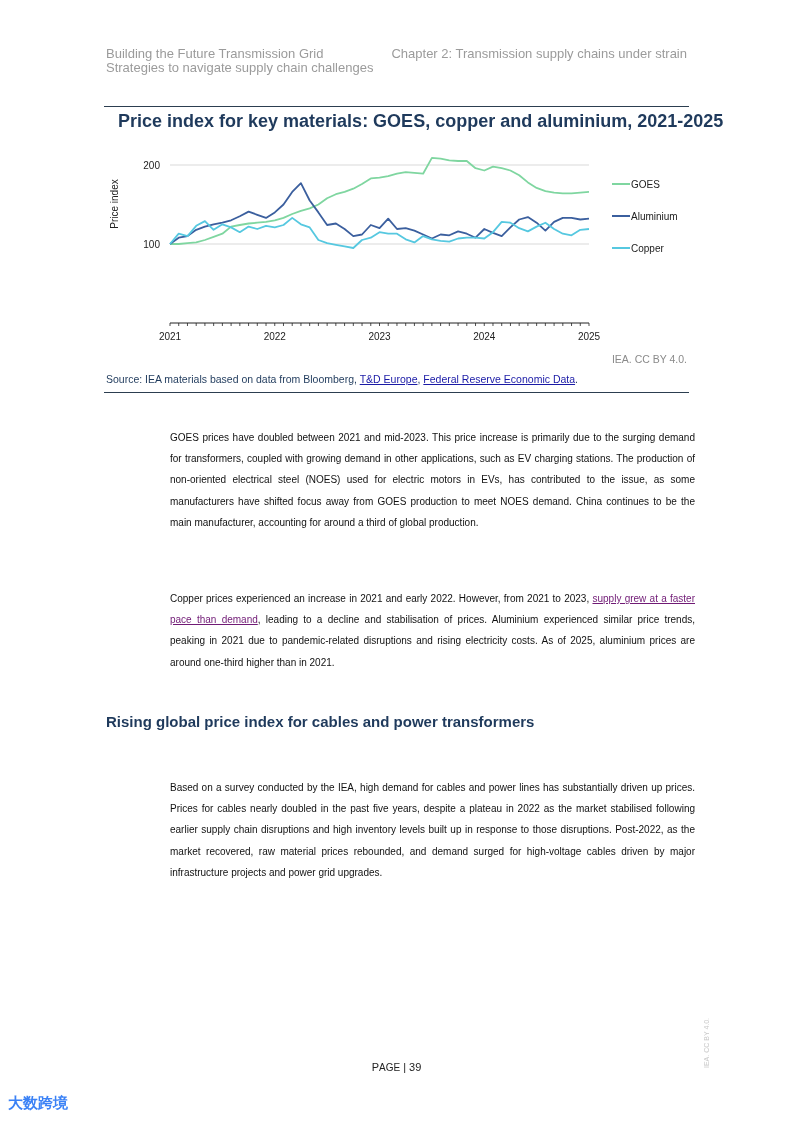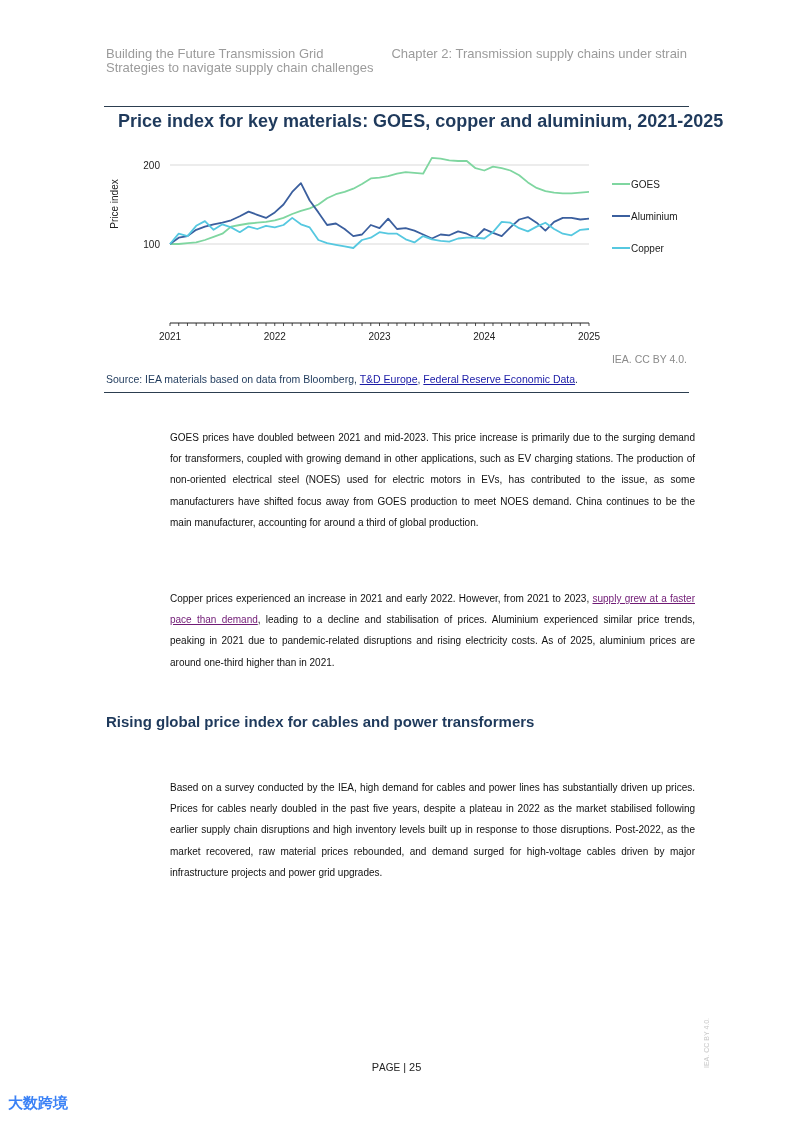--- a/index.html
+++ b/index.html
@@ -131,16 +131,16 @@
 <div class="rule" style="top:392px;"></div>
 
 <p class="body-p" style="top:419px;">GOES prices have doubled between 2021 and mid-2023. This price increase is primarily due to the surging demand for transformers, coupled with growing demand in other applications, such as EV charging stations. The production of non-oriented electrical steel (NOES) used for electric motors in EVs, has contributed to the issue, as some manufacturers have shifted focus away from GOES production to meet NOES demand. China continues to be the main manufacturer, accounting for around a third of global production.</p>
 <p class="body-p" style="top:580px;"><span>Copper prices experienced an increase in 2021 and early 2022. However, from 2021 to 2023, </span><a href="#">supply grew at a faster pace than demand</a><span>, leading to a decline and stabilisation of prices. Aluminium experienced similar price trends, peaking in 2021 due to pandemic-related disruptions and rising electricity costs. As of 2025, aluminium prices are around one-third higher than in 2021.</span></p>
 
 <h2 class="section-h">Rising global price index for cables and power transformers</h2>
 
 <p class="body-p" style="top:769px;">Based on a survey conducted by the IEA, high demand for cables and power lines has substantially driven up prices. Prices for cables nearly doubled in the past five years, despite a plateau in 2022 as the market stabilised following earlier supply chain disruptions and high inventory levels built up in response to those disruptions. Post-2022, as the market recovered, raw material prices rebounded, and demand surged for high-voltage cables driven by major infrastructure projects and power grid upgrades.</p>
 
 <div class="page-num">
-  <span class="sc">P</span><span class="sc-small">AGE</span><span> | </span><span>25</span>
+  <span class="sc">P</span><span class="sc-small">AGE</span><span> | </span><span>39</span>
 </div>
 <div class="side-credit">IEA. CC BY 4.0.</div>
 <div class="watermark">大数跨境</div>
 
 </body></html>

